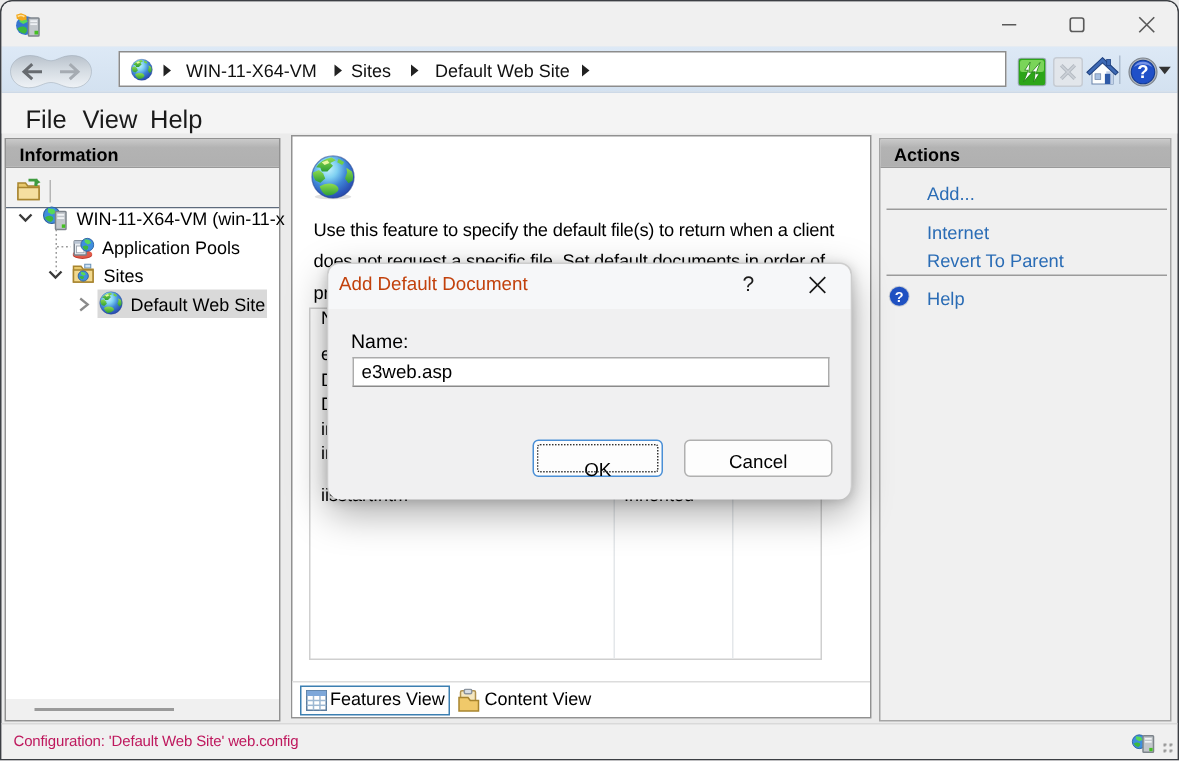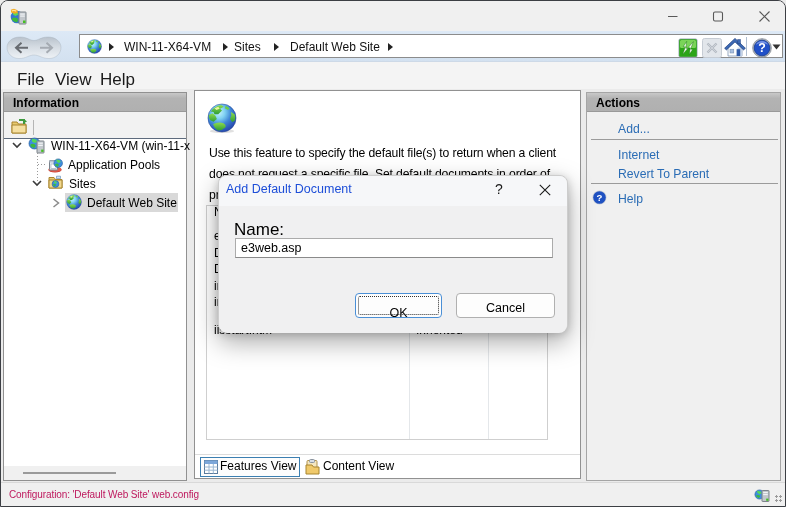--- a/index.html
+++ b/index.html
@@ -9,21 +9,21 @@
 #win { position:absolute; left:0; top:0; width:786px; height:507px;
   border:1px solid #3c3f44; border-radius:8px 8px 0 0; background:#ebebeb; overflow:hidden; }
 
 
 #titlebar { position:absolute; left:0; top:0; width:100%; height:30px; background:#f0f0f0; }
 #titletext { position:absolute; left:30px; top:9px; font-size:12px; color:#7d7d7d; letter-spacing:0.25px; }
 
 
 #toolbar { position:absolute; left:0; top:30px; width:100%; height:31px;
   background:linear-gradient(#dde9f6,#d3e1f0); border-bottom:1px solid #cdd9e7; }
-#addr { position:absolute; left:78px; top:3px; width:704px; height:24px; background:#fff;
+#addr { position:absolute; left:78px; top:3px; width:592px; height:24px; background:#fff;
   border:1px solid #8c8c8c; }
 .crumb { position:absolute; top:5px; font-size:12px; color:#111; }
 .carrow { position:absolute; top:8px; width:0; height:0; border-left:5px solid #222;
   border-top:4px solid transparent; border-bottom:4px solid transparent; }
 
 
 #menubar { position:absolute; left:0; top:61px; width:100%; height:27px; background:#f4f4f4; }
 .menu { position:absolute; top:8px; font-size:17px; color:#1a1a1a; }
 
 
@@ -62,23 +62,23 @@
 #status { position:absolute; left:0; top:481px; width:100%; height:25px; background:#f0f0f0;
   border-top:1px solid #d9d9d9; }
 #stattext { position:absolute; left:8px; top:6px; font-size:10px; color:#be185d; letter-spacing:-0.1px; }
 
 
 #dlg { position:absolute; left:217px; top:174px; width:350px; height:157px; border-radius:8px;
   background:#f0f0f0; border:1px solid #cdcdcd;
   box-shadow:0 10px 26px rgba(0,0,0,0.34), 0 2px 8px rgba(0,0,0,0.18); }
 #dlghead { position:absolute; left:0; top:0; width:100%; height:30px; background:#f6f7f9;
   border-radius:8px 8px 0 0; }
-#dlgtitle { position:absolute; left:7px; top:6px; font-size:12.5px; color:#1d4ed8; }
+#dlgtitle { position:absolute; left:7px; top:6px; font-size:12.5px; color:#c2410c; }
 #dlgbody { position:absolute; left:0; top:30px; width:100%; height:127px; background:#f0f0f1; border-radius:0 0 8px 8px; }
-#namelab { position:absolute; left:15px; top:14px; font-size:17px; color:#000;text-align:center; }
+#namelab { position:absolute; left:15px; top:14px; font-size:13px; color:#000;text-align:center; }
 #nameinput { position:absolute; left:16px; top:32px; width:318px; height:20px; background:#fff;
   border:1px solid #ababab; border-bottom:1px solid #8a8a8a; font-size:12.5px; color:#000; padding:0 0 0 5px; }
 .btn { position:absolute; top:87px; height:25px; background:#fdfdfd; border:1px solid #b0b0b0;
   border-radius:4px; font-size:12.5px; color:#000; text-align:center; padding-top:6.5px; }
 #okbtn { left:136px; width:87px; border:1.5px solid #4a8fd6; padding-top:12px; }
 #okinner { position:absolute; left:2px; top:2px; right:2px; bottom:2px; border:1px dotted #333; border-radius:2px; }
 </style>
 </head>
 <body>
 <div id="win">

